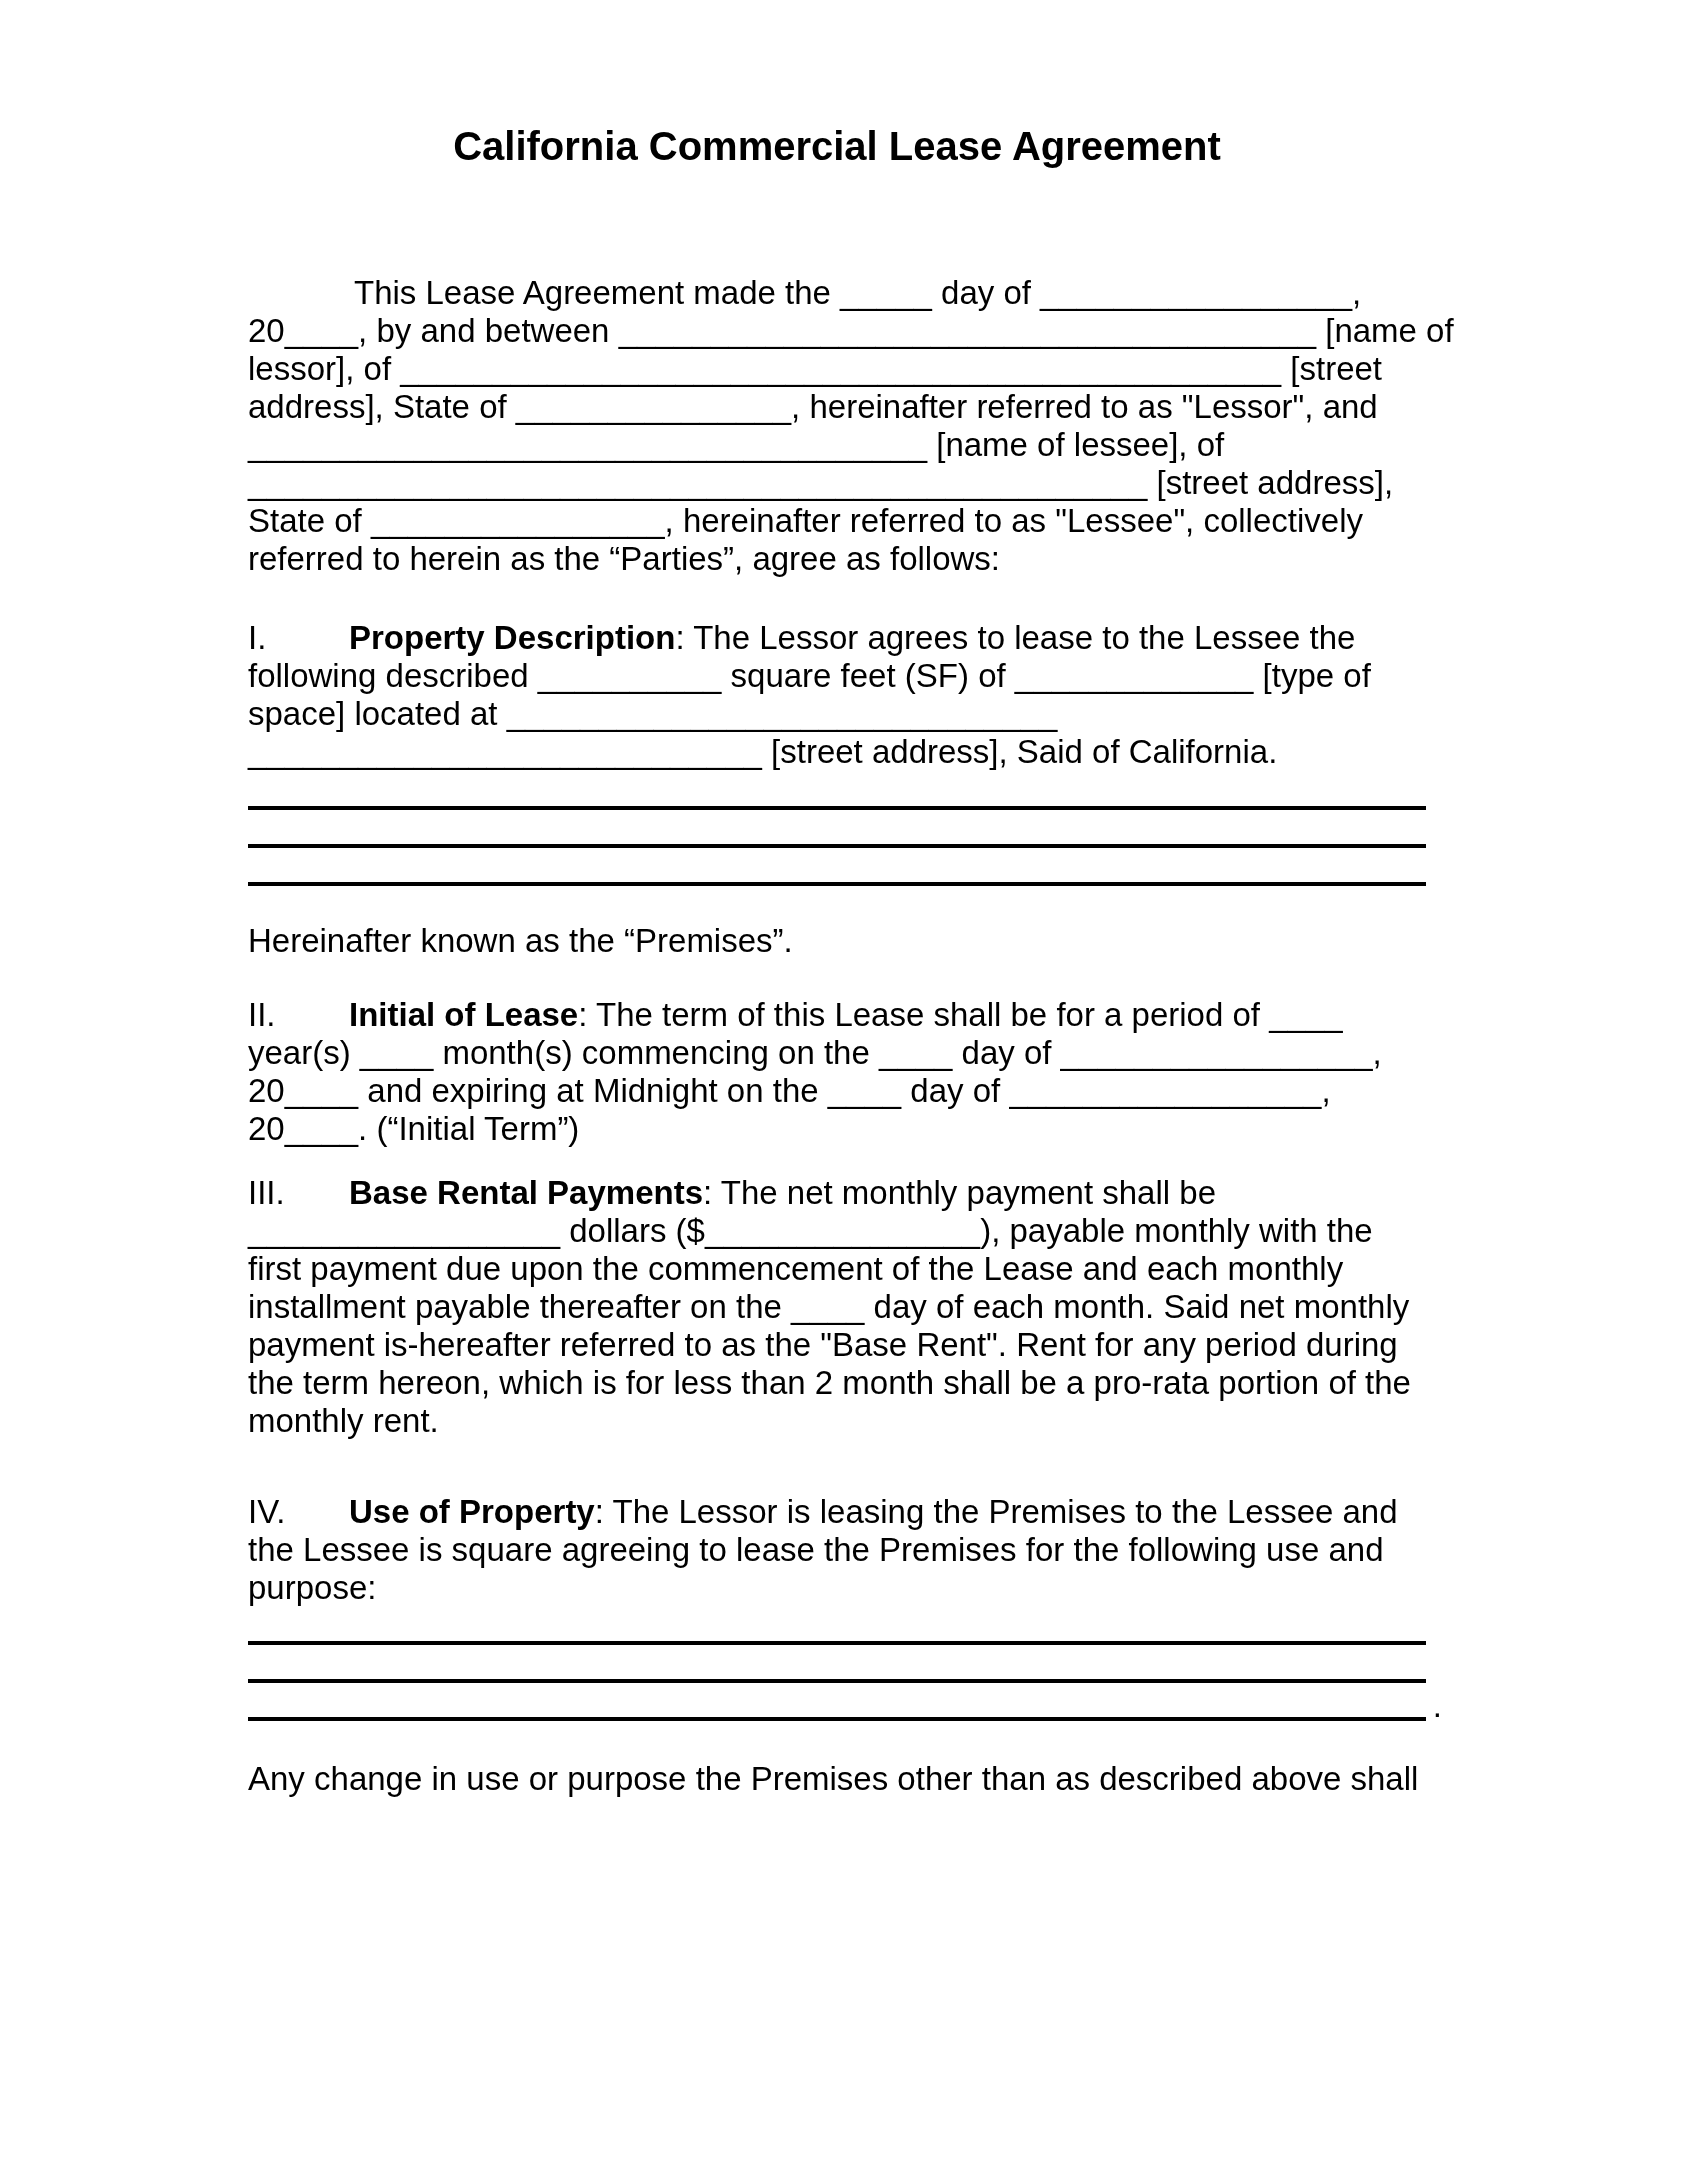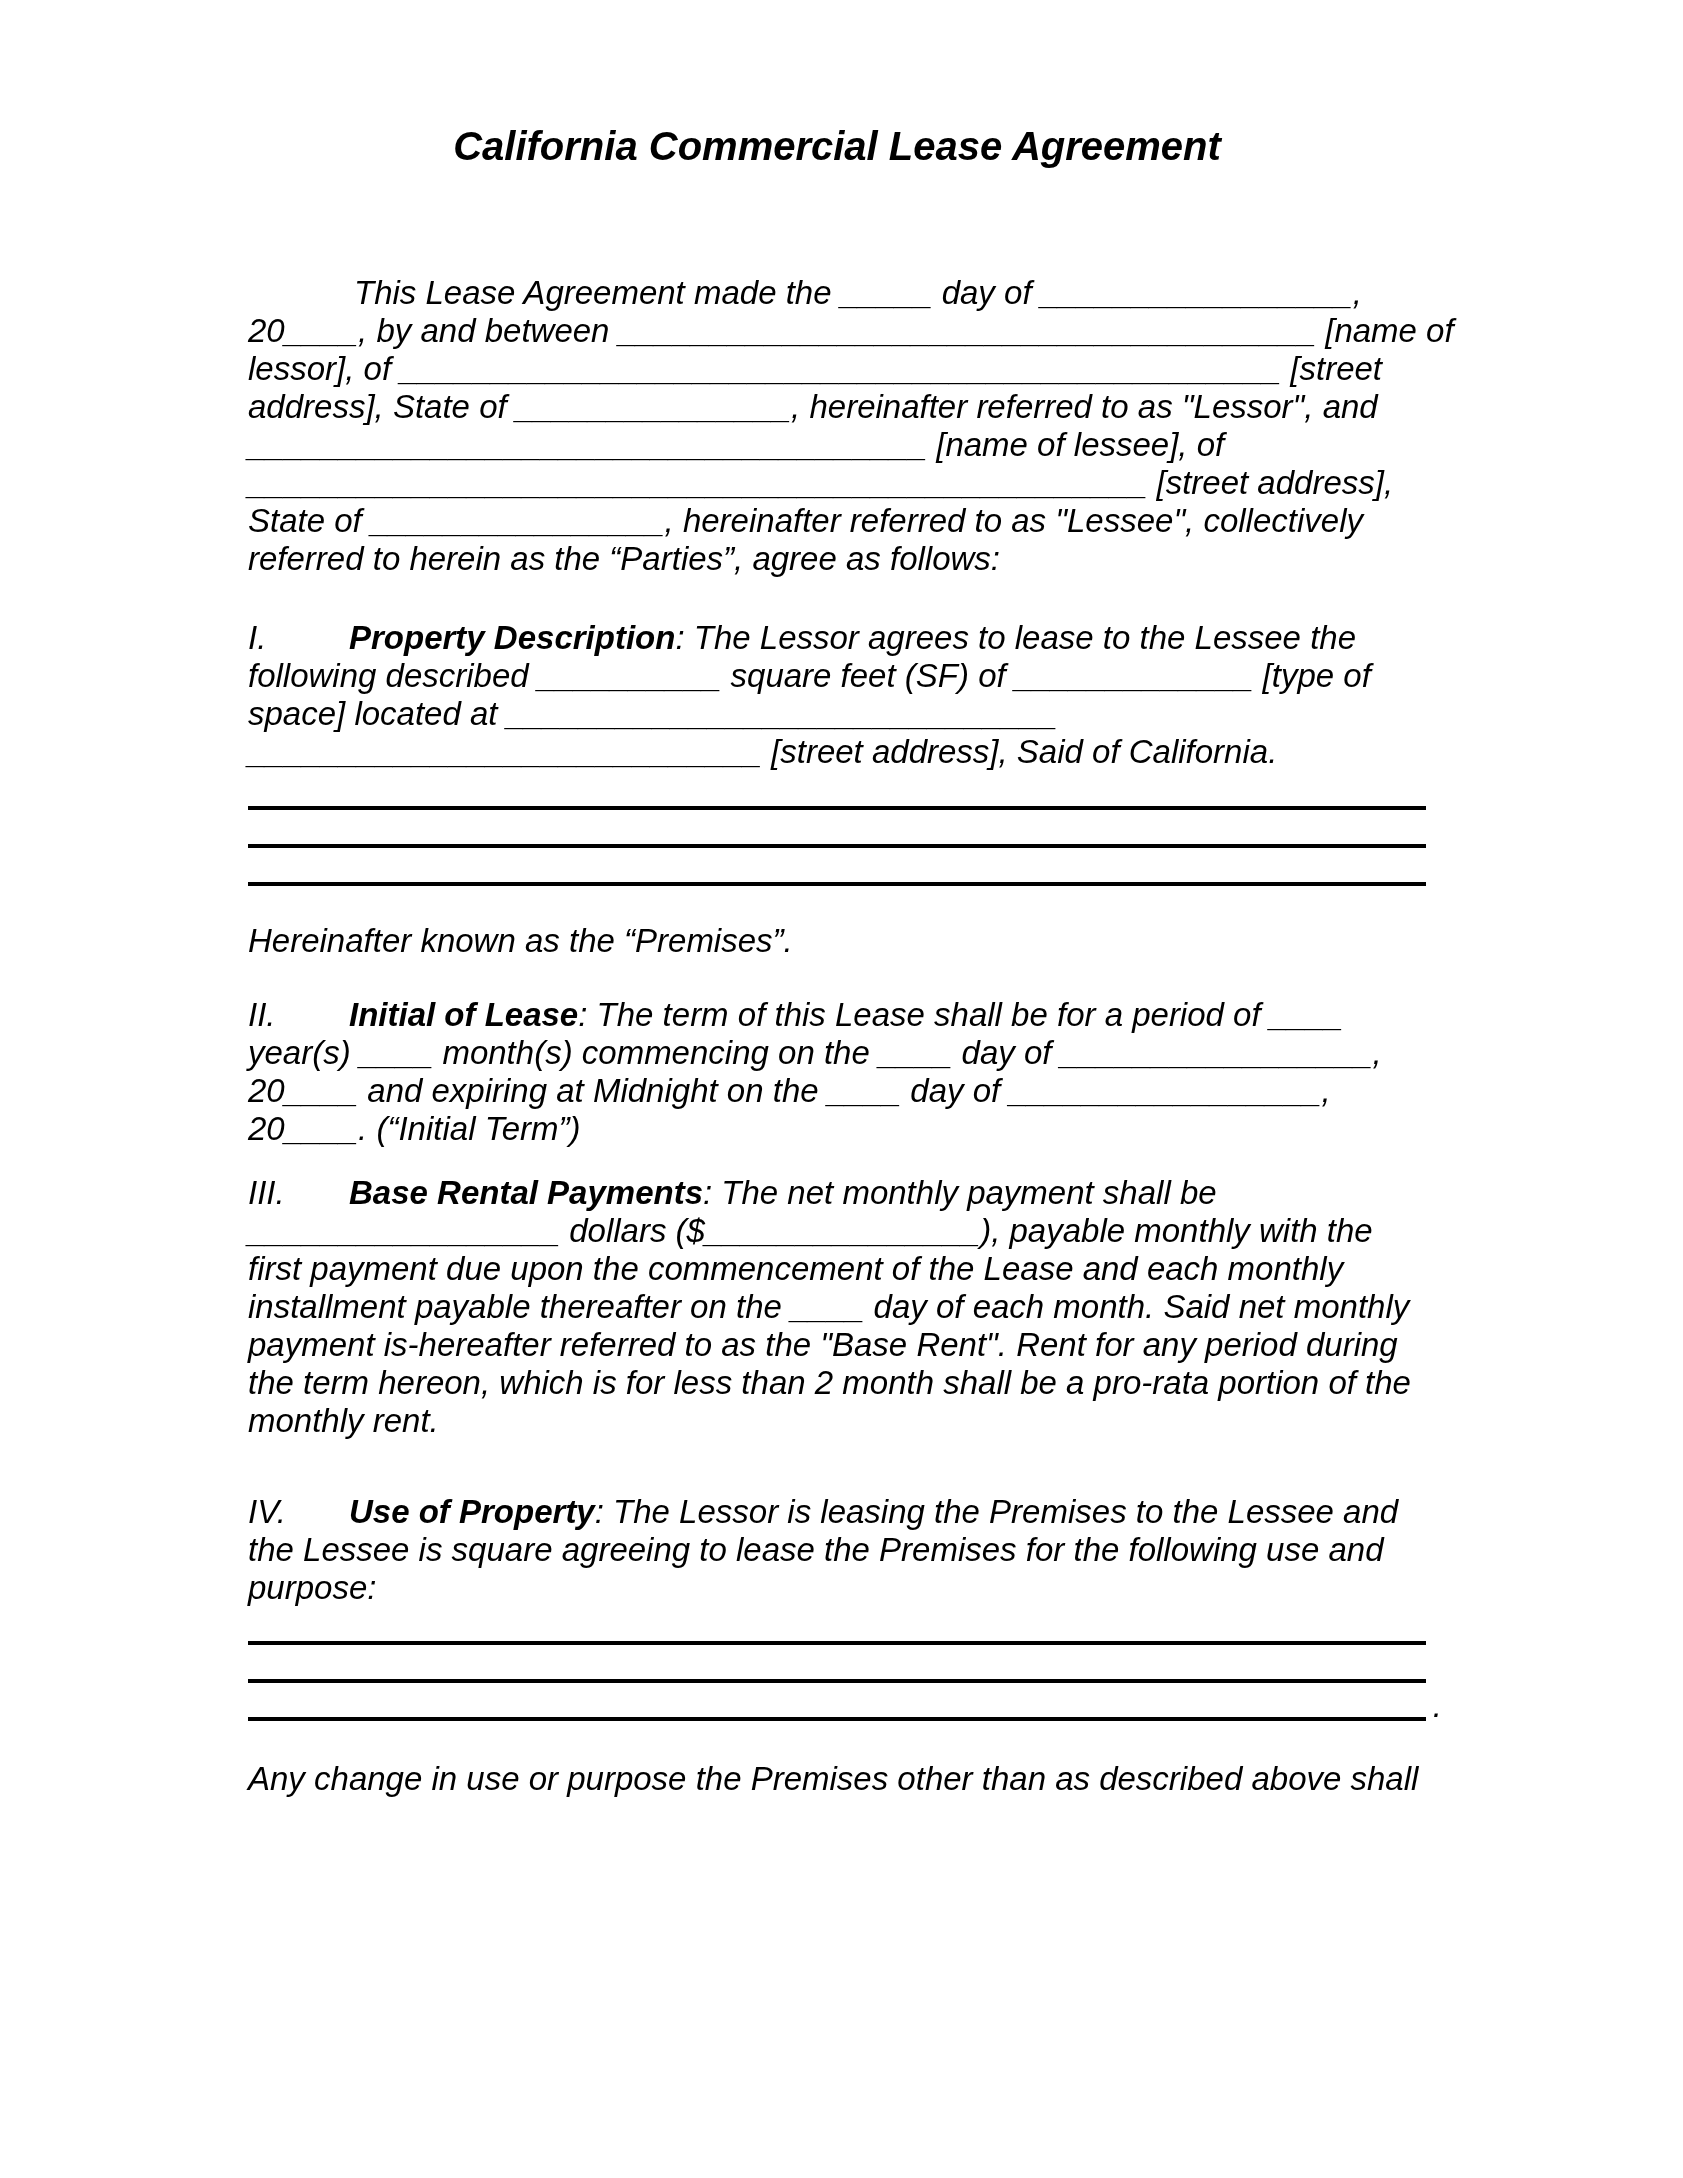--- a/index.html
+++ b/index.html
@@ -1,18 +1,18 @@
 <!DOCTYPE html>
 <html><head>
 <meta charset="utf-8">
 <style>
   html,body{margin:0;padding:0;background:#fff;}
   .page{
     position:relative;width:1683px;height:1878px;background:#ffffff;
-    font-family:"Liberation Sans",sans-serif;color:#000;overflow:hidden;font-style:italic;
+    font-family:"Liberation Sans",sans-serif;color:#000;overflow:hidden;
   }
   .doc{position:absolute;left:248px;top:0;width:1178px;font-size:33px;line-height:38px;}
   .title{font-size:40px;line-height:46px;font-weight:bold;text-align:center;margin:123px 0 0 0;}
   .para{margin:0;}
   .line{white-space:pre;}
   .indent{padding-left:106px;}
   .num{display:inline-block;width:101px;}
   .bold{font-weight:bold;}
   .rule-row{height:38px;border-bottom:4px solid #000;box-sizing:border-box;position:relative;}
   .rule-period{position:absolute;right:-16px;bottom:-8px;}

